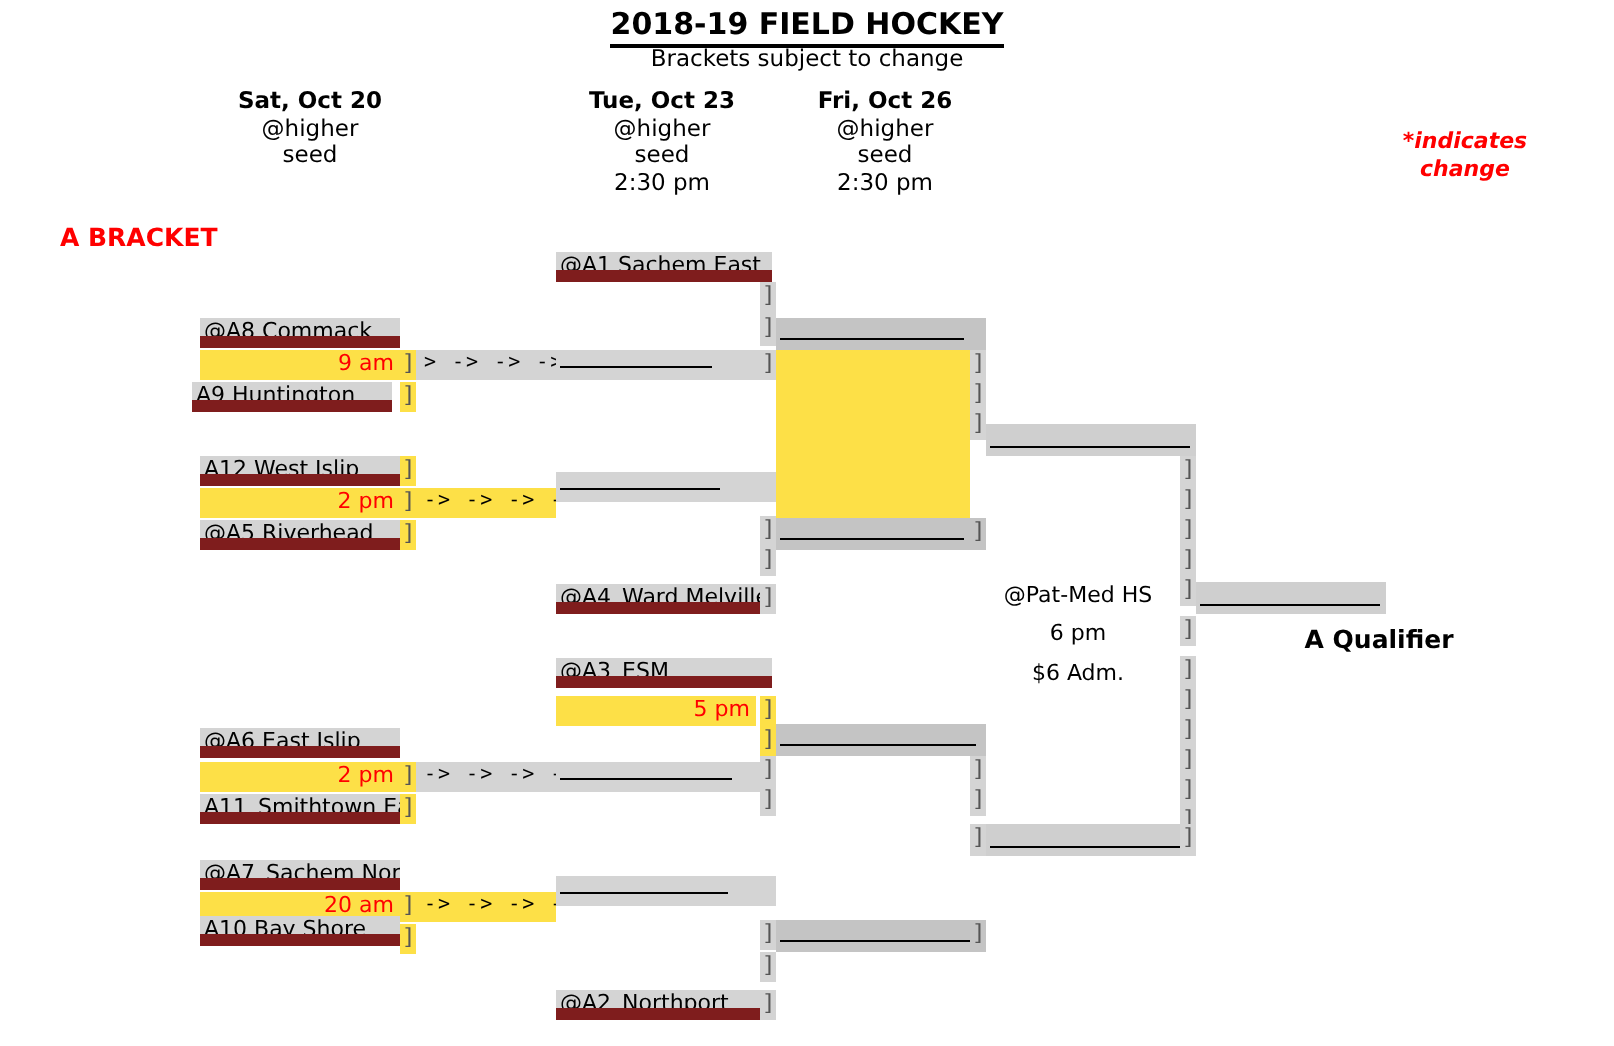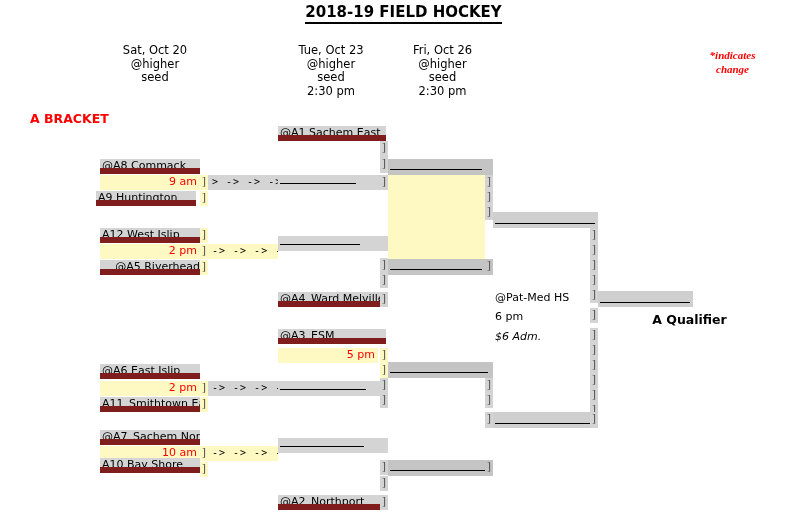--- a/index.html
+++ b/index.html
@@ -18,69 +18,70 @@
     left:0;top:3px;width:807px;text-align:center;
     font-size:15px;font-weight:bold;color:#000;
     letter-spacing:0px;
   }
   .title span{border-bottom:2px solid #000;padding-bottom:1px;}
   .subtitle{
     left:0;top:22px;width:807px;text-align:center;
     font-size:11.5px;color:#000;
   }
   .colhead{text-align:center;font-size:11.5px;color:#000;line-height:13.5px;}
-  .colhead .d{font-weight:normal;font-size:11.5px;}
+  .colhead .d{font-weight:bold;font-size:11.5px;}
   .note-red{
     color:#ff0000;font-weight:bold;font-style:italic;font-size:11px;
     text-align:center;line-height:14px;
   }
   .bracket-label{
     color:#ff0000;font-weight:bold;font-size:12.5px;
   }
 
   
   .cell{
     box-sizing:border-box;
     font-size:11px;color:#000;
     line-height:14px;
     white-space:nowrap;
     overflow:hidden;
   }
   .g1{background:#d4d4d4;}
   .g2{background:#c4c4c4;}
   .g3{background:#cfcfcf;}
-  .white{background:#fef9c3;}
+  .white{background:#fde047;}
 
   .team{
     padding-left:2px;
     border-bottom:6px solid #7f1d1d;
   }
 
   .time{
     color:#ff0000;text-align:right;padding-right:3px;font-size:11px;
   }
   .arrows{
     font-size:10px;color:#000;letter-spacing:1px;padding-left:4px;
     font-family:"DejaVu Sans Mono","Liberation Mono",monospace;
   }
   .brk{
     font-size:11px;color:#555;text-align:center;
     font-family:"DejaVu Serif","Liberation Serif",serif;
   }
-  .sitetxt{font-size:11px;color:#000;text-align:left;padding-right:4px;}
+  .sitetxt{font-size:11px;color:#000;text-align:center;padding-right:4px;}
   .qual{font-size:12.5px;font-weight:bold;color:#000;text-align:center;}
 </style>
 </head>
 <body>
 
 <div id="stage">
 
   <div class="abs title">
     <span>2018-19  FIELD HOCKEY</span>
   </div>
+  <div class="abs subtitle">Brackets subject to change</div>
 
   <div class="abs colhead" style="left:95px;top:44px;width:120px;">
     <div class="d">Sat, Oct 20</div>
     <div>@higher</div>
     <div>seed</div>
   </div>
 
   <div class="abs colhead" style="left:272px;top:44px;width:118px;">
     <div class="d">Tue, Oct 23</div>
     <div>@higher</div>
@@ -89,21 +90,21 @@
   </div>
 
   <div class="abs colhead" style="left:390px;top:44px;width:105px;">
     <div class="d">Fri, Oct 26</div>
     <div>@higher</div>
     <div>seed</div>
     <div>2:30 pm</div>
   </div>
 
 
-  <div class="abs note-red" style="left:680px;top:48px;width:105px;font-family:Liberation Serif, serif;">
+  <div class="abs note-red" style="left:680px;top:64px;width:105px;">
     <div>*indicates</div>
     <div>change</div>
   </div>
 
   <div class="abs bracket-label" style="left:30px;top:111px;">A BRACKET</div>
 
   <div class="abs cell g1 team" style="left:278px;top:126px;width:108px;height:15px;">@A1 Sachem East</div>
   <div class="abs cell g1 brk" style="left:380px;top:141px;width:8px;height:16px;">]</div>
 
   <div class="abs cell g1 team" style="left:100px;top:159px;width:100px;height:15px;">@A8 Commack</div>
@@ -129,21 +130,21 @@
   <div class="abs cell g1 team" style="left:100px;top:228px;width:100px;height:15px;">A12 West Islip</div>
   <div class="abs cell white brk" style="left:200px;top:228px;width:8px;height:15px;">]</div>
 
   <div class="abs cell white time" style="left:100px;top:244px;width:100px;height:15px;">2 pm</div>
   <div class="abs cell white brk" style="left:200px;top:244px;width:8px;height:15px;">]</div>
   <div class="abs cell white arrows" style="left:208px;top:244px;width:70px;height:15px;">-&gt; -&gt; -&gt; -&gt;</div>
   <div class="abs cell g1" style="left:278px;top:236px;width:110px;height:15px;">
     <div style="margin:8px 0 0 2px;width:80px;border-bottom:1.4px solid #000;"></div>
   </div>
 
-  <div class="abs cell g1 team" style="left:100px;top:260px;width:100px;height:15px;text-align:right;">@A5 Riverhead</div>
+  <div class="abs cell g1 team" style="left:100px;top:260px;width:100px;height:15px;">@A5 Riverhead</div>
   <div class="abs cell white brk" style="left:200px;top:260px;width:8px;height:15px;">]</div>
   <div class="abs cell g1 brk" style="left:380px;top:258px;width:8px;height:15px;">]</div>
   <div class="abs cell g1 brk" style="left:380px;top:273px;width:8px;height:15px;">]</div>
 
   <div class="abs cell g1 team" style="left:278px;top:292px;width:108px;height:15px;">@A4_Ward Melville</div>
   <div class="abs cell g1 brk" style="left:380px;top:292px;width:8px;height:15px;">]</div>
 
   <div class="abs cell g2" style="left:388px;top:259px;width:105px;height:16px;">
     <div style="margin:10px 0 0 2px;width:92px;border-bottom:1.6px solid #000;"></div>
   </div>
@@ -159,21 +160,21 @@
   <div class="abs cell g1 brk" style="left:590px;top:243px;width:8px;height:15px;">]</div>
   <div class="abs cell g1 brk" style="left:590px;top:258px;width:8px;height:15px;">]</div>
   <div class="abs cell g1 brk" style="left:590px;top:273px;width:8px;height:15px;">]</div>
 
   <div class="abs cell sitetxt" style="left:495px;top:291px;width:92px;height:15px;">@Pat-Med HS</div>
   <div class="abs cell g1 brk" style="left:590px;top:288px;width:8px;height:15px;">]</div>
 
   <div class="abs cell sitetxt" style="left:495px;top:310px;width:92px;height:15px;">6 pm</div>
   <div class="abs cell g1 brk" style="left:590px;top:308px;width:8px;height:15px;">]</div>
 
-  <div class="abs cell sitetxt" style="left:495px;top:330px;width:92px;height:15px;font-style:italic;">$6 Adm.</div>
+  <div class="abs cell sitetxt" style="left:495px;top:330px;width:92px;height:15px;">$6 Adm.</div>
   <div class="abs cell g1 brk" style="left:590px;top:328px;width:8px;height:15px;">]</div>
 
   <div class="abs cell g1 brk" style="left:590px;top:343px;width:8px;height:15px;">]</div>
   <div class="abs cell g1 brk" style="left:590px;top:358px;width:8px;height:15px;">]</div>
   <div class="abs cell g1 brk" style="left:590px;top:373px;width:8px;height:15px;">]</div>
   <div class="abs cell g1 brk" style="left:590px;top:388px;width:8px;height:15px;">]</div>
 
   <div class="abs cell g3" style="left:598px;top:291px;width:95px;height:16px;">
     <div style="margin:11px 0 0 2px;width:90px;border-bottom:1.6px solid #000;"></div>
   </div>
@@ -199,21 +200,21 @@
   <div class="abs cell g1" style="left:278px;top:381px;width:102px;height:15px;">
     <div style="margin:8px 0 0 2px;width:86px;border-bottom:1.4px solid #000;"></div>
   </div>
   <div class="abs cell g1 brk" style="left:380px;top:393px;width:8px;height:15px;">]</div>
 
   <div class="abs cell g1 team" style="left:100px;top:397px;width:100px;height:15px;">A11_Smithtown East</div>
   <div class="abs cell white brk" style="left:200px;top:397px;width:8px;height:15px;">]</div>
 
   <div class="abs cell g1 team" style="left:100px;top:430px;width:100px;height:15px;">@A7_Sachem North</div>
 
-  <div class="abs cell white time" style="left:100px;top:446px;width:100px;height:15px;">10 am</div>
+  <div class="abs cell white time" style="left:100px;top:446px;width:100px;height:15px;">20 am</div>
   <div class="abs cell white brk" style="left:200px;top:446px;width:8px;height:15px;">]</div>
   <div class="abs cell white arrows" style="left:208px;top:446px;width:70px;height:15px;">-&gt; -&gt; -&gt; -&gt;</div>
   <div class="abs cell g1" style="left:278px;top:438px;width:110px;height:15px;">
     <div style="margin:8px 0 0 2px;width:84px;border-bottom:1.4px solid #000;"></div>
   </div>
 
   <div class="abs cell g1 team" style="left:100px;top:458px;width:100px;height:15px;">A10 Bay Shore_</div>
   <div class="abs cell white brk" style="left:200px;top:462px;width:8px;height:15px;">]</div>
 
   <div class="abs cell g2" style="left:388px;top:460px;width:105px;height:16px;">

